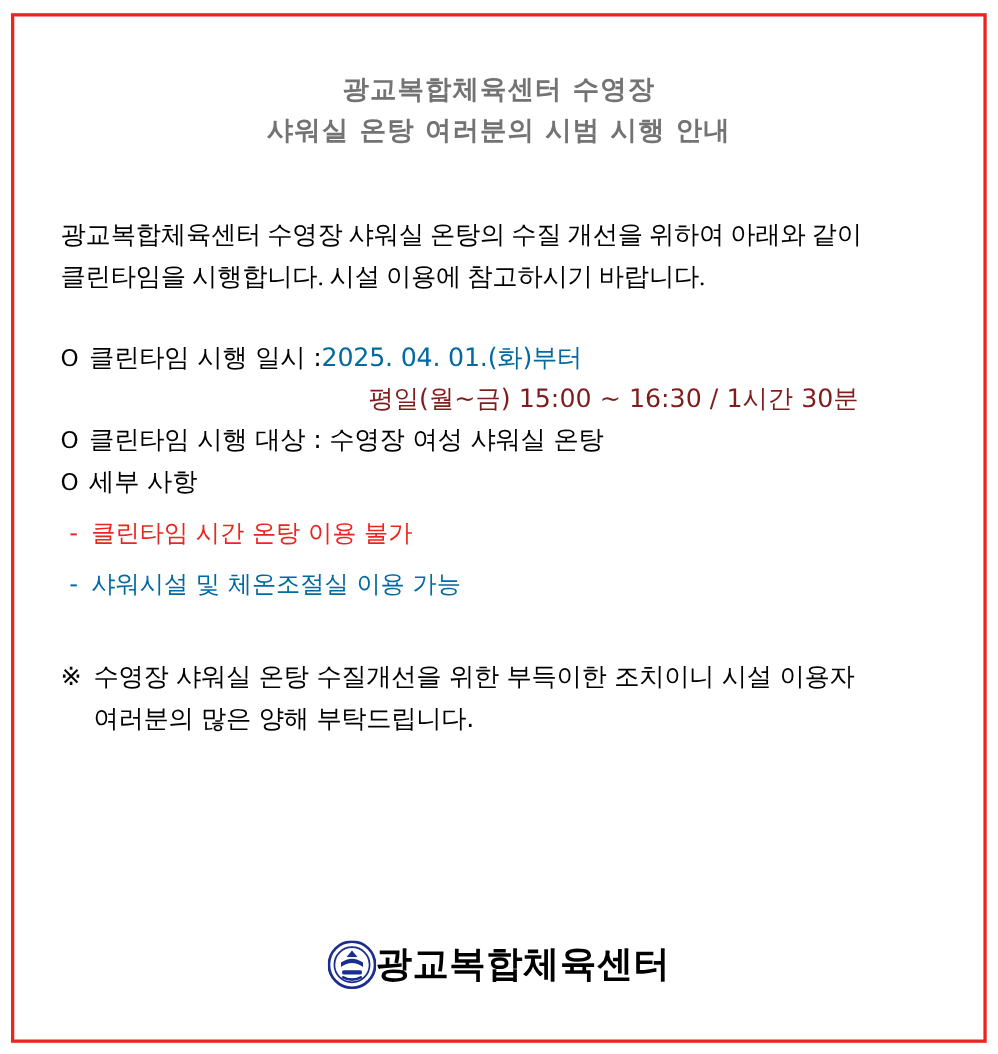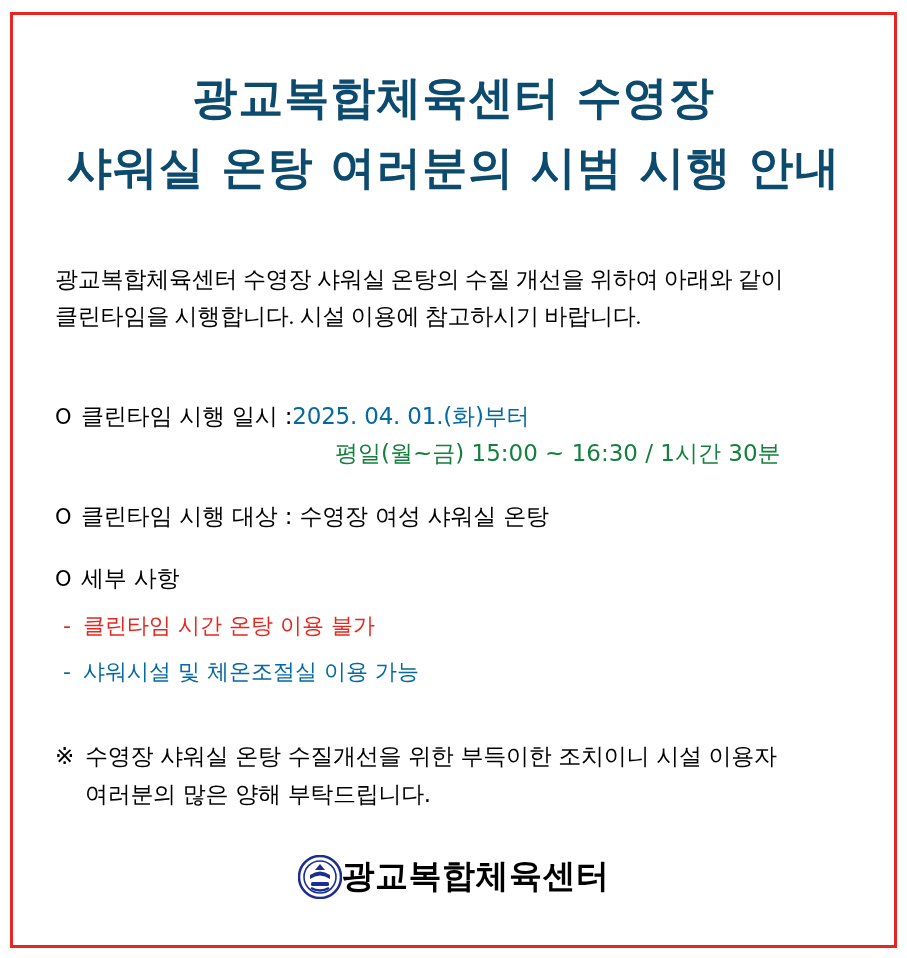--- a/index.html
+++ b/index.html
@@ -32,23 +32,23 @@
     padding: 30px 42px 18px 42px;
     display: flex;
     flex-direction: column;
   }
 
   .title-block {
     text-align: center;
     margin-top: 18px;
   }
   .title-line {
-    font-size: 45px;
+    font-size: 24px;
     font-weight: bold;
-    color: #0c4a6e;
+    color: #737373;
     letter-spacing: 1px;
     line-height: 1.55;
     white-space: nowrap;
   }
 
   .intro {
     margin-top: 58px;
     font-size: 23px;
     color: #000000;
     line-height: 1.62;
@@ -67,30 +67,30 @@
     color: #000000;
     line-height: 1.62;
     white-space: nowrap;
   }
   .bullet-mark {
     display: inline-block;
     width: 26px;
     flex: none;
     font-size: 21px;
   }
-  .bullet-text { letter-spacing: -0.2px; margin-top: 25px; }
+  .bullet-text { letter-spacing: -0.2px; }
   .hl-blue { color: #0369a1; }
   .hl-red  { color: #e8251e; }
 
   .bullet-sub {
     display: flex;
     font-size: 23px;
     line-height: 1.62;
     white-space: nowrap;
-    color: #15803d;
+    color: #7f1d1d;
   }
   .sub-indent {
     display: inline-block;
     width: 280px;
     flex: none;
   }
 
   .dash-row {
     display: flex;
     align-items: baseline;

